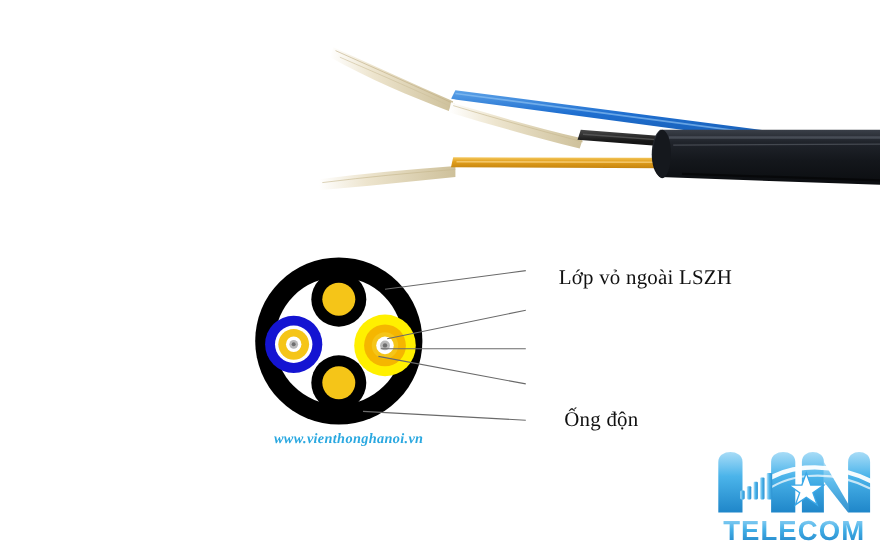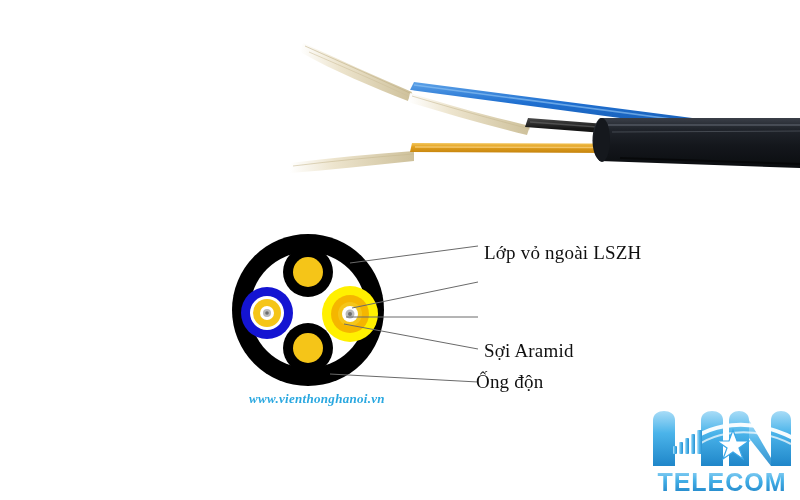--- a/index.html
+++ b/index.html
@@ -39,25 +39,25 @@
 
   
   .label {
     position: absolute;
     font-family: "Liberation Serif", serif;
     font-size: 19px;
     color: #101010;
     white-space: nowrap;
     letter-spacing: 0.2px;
   }
-  #label-0 { left: 484px; top: 242px; }
+  #label-0 { left: 508px; top: 242px; }
   #label-1 { left: 484px; top: 278px; }
   #label-2 { left: 484px; top: 311px; }
   #label-3 { left: 484px; top: 340px; }
-  #label-4 { left: 476px; top: 371px; }
+  #label-4 { left: 513px; top: 371px; }
 
   
   #watermark {
     position: absolute;
     left: 249px; top: 391px;
     font-family: "Liberation Serif", serif;
     font-size: 13px;
     font-style: italic;
     font-weight: bold;
     color: #2aa8e0;
@@ -195,21 +195,20 @@
         <line x1="350" y1="43" x2="478" y2="26"></line>
         <line x1="352" y1="88" x2="478" y2="62"></line>
         <line x1="346" y1="97" x2="478" y2="97"></line>
         <line x1="344" y1="104" x2="478" y2="129"></line>
         <line x1="330" y1="154" x2="478" y2="162"></line>
       </g>
     </svg>
   </div>
 
   <div class="label" id="label-0">Lớp vỏ ngoài LSZH</div>
-  <div class="label" id="label-3">Sợi Aramid</div>
   <div class="label" id="label-4">Ống độn</div>
 
   <div id="logo">
     <svg width="155" height="100" viewBox="0 0 155 100">
       <defs>
         <linearGradient id="logoGrad" x1="0" y1="0" x2="0" y2="1">
           <stop offset="0%" stop-color="#a8dcf7"></stop>
           <stop offset="40%" stop-color="#4bb4ea"></stop>
           <stop offset="100%" stop-color="#1f86c9"></stop>
         </linearGradient>

